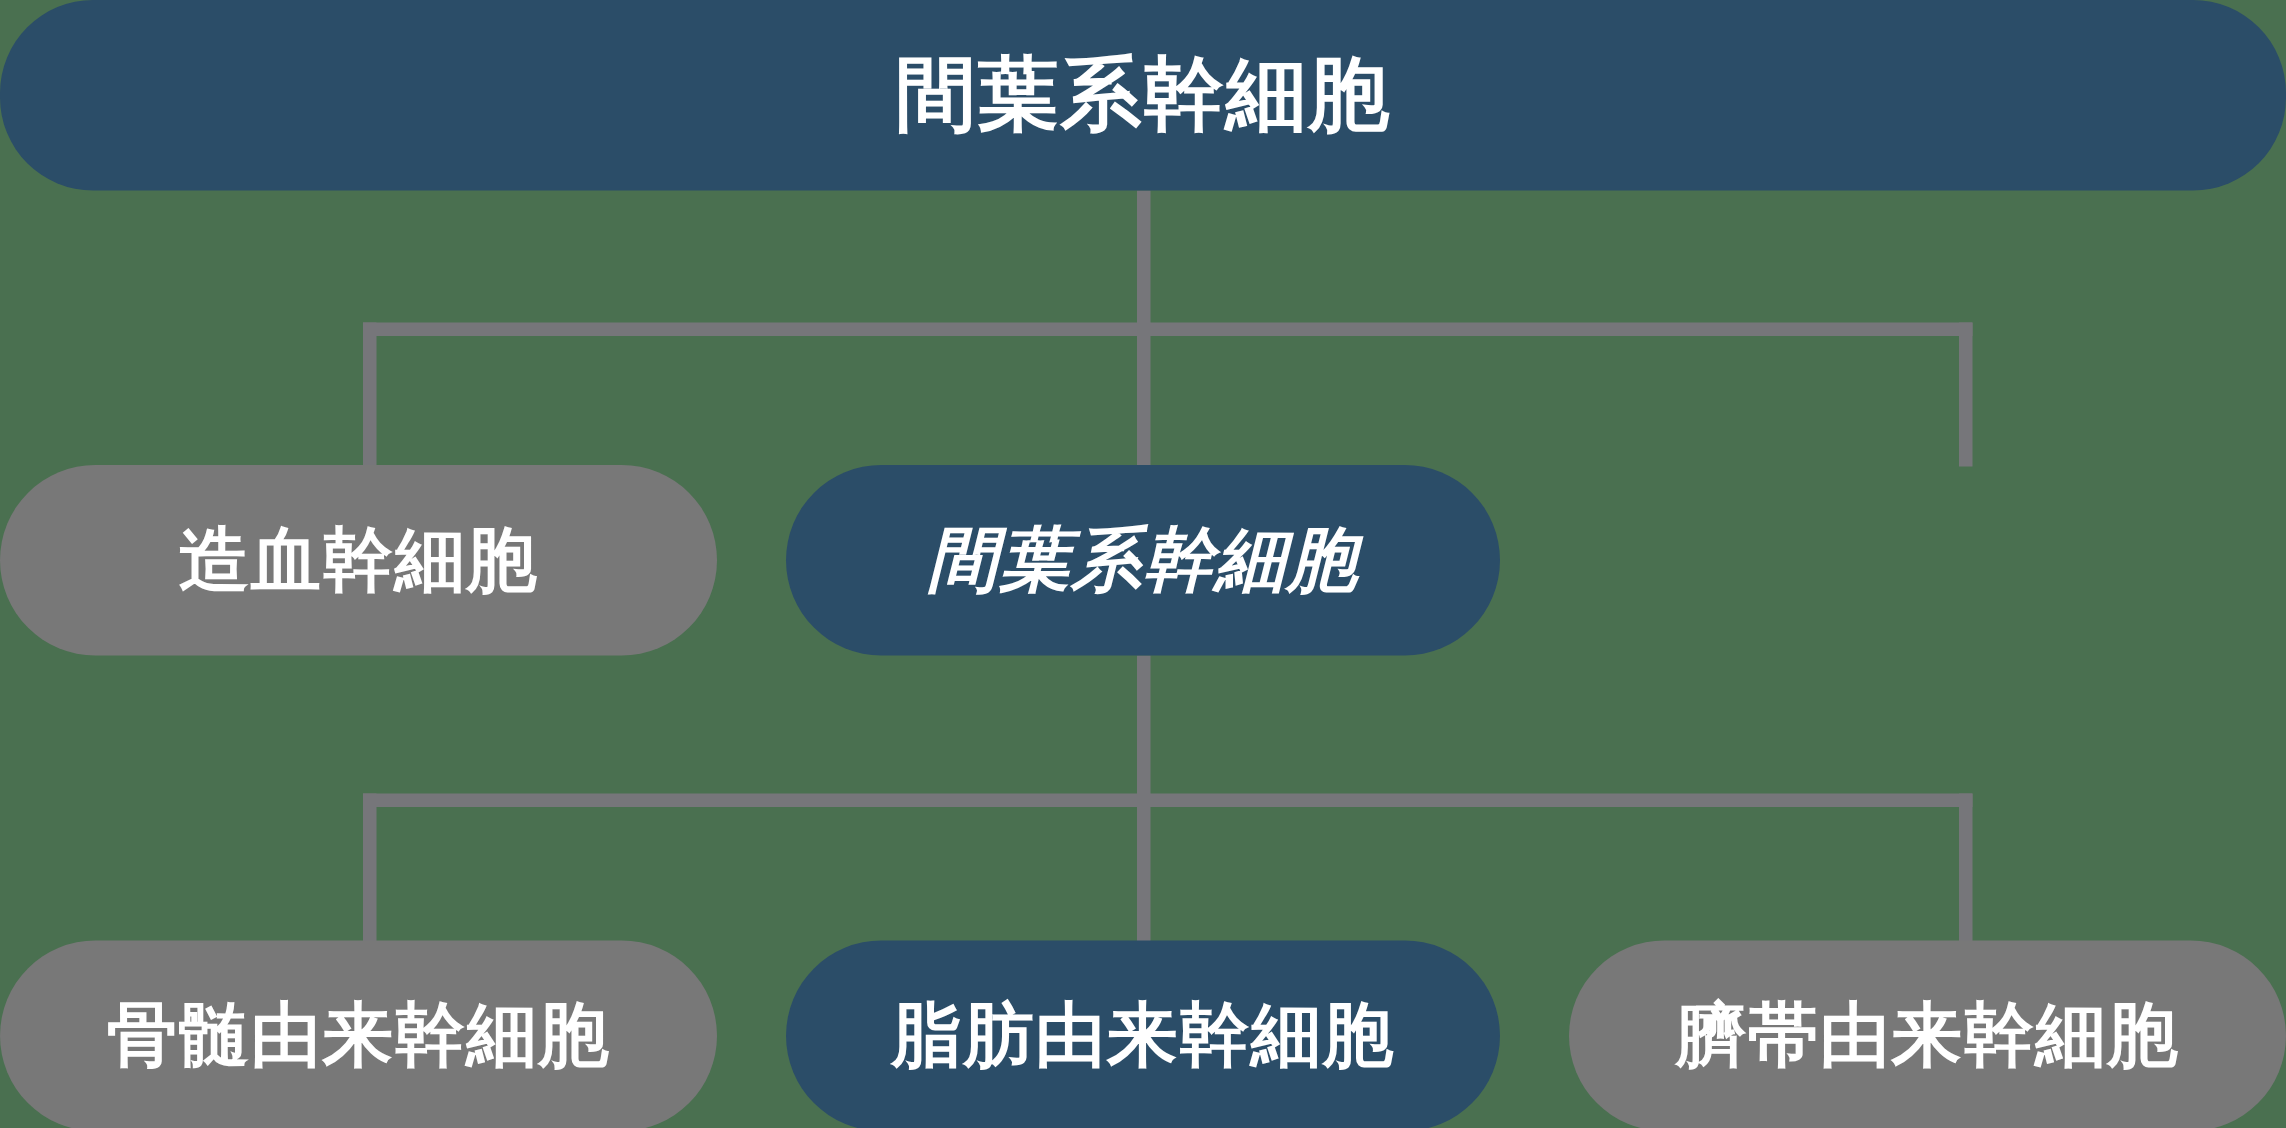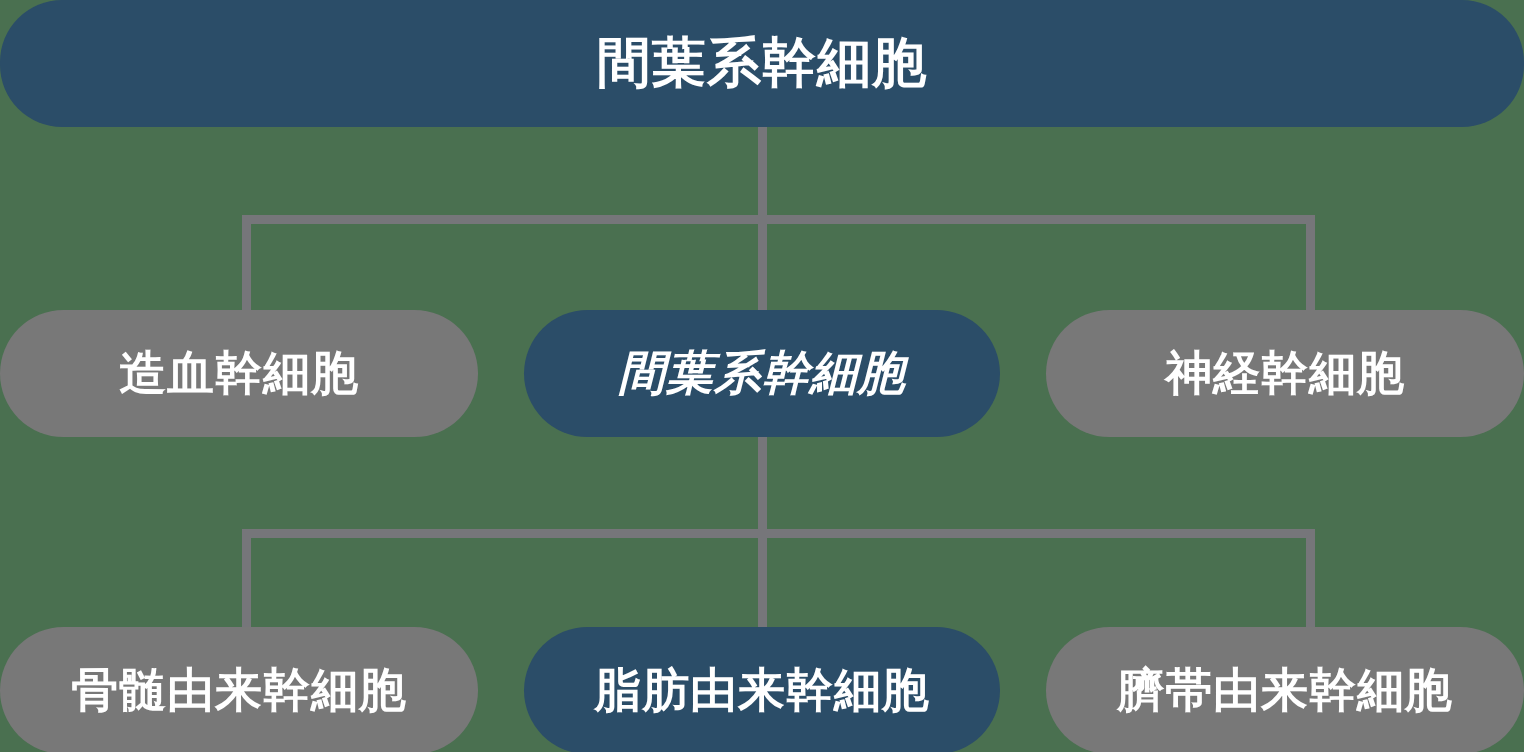--- a/index.html
+++ b/index.html
@@ -104,19 +104,18 @@
   <div class="line line-v trunk-bot"></div>
   <div class="line line-h bus-bot"></div>
   <div class="line line-v drop-bot-left"></div>
   <div class="line line-v drop-bot-mid"></div>
   <div class="line line-v drop-bot-right"></div>
 
   <div class="node primary node-root">間葉系幹細胞</div>
 
   <div class="node secondary tier2 node-hematopoietic">造血幹細胞</div>
   <div class="node primary tier2 node-mesenchymal">間葉系幹細胞</div>
-  <div class="node secondary tier2 node-neural">神経幹細胞</div>
 
   <div class="node secondary tier3 node-bonemarrow">骨髄由来幹細胞</div>
   <div class="node primary tier3 node-adipose">脂肪由来幹細胞</div>
   <div class="node secondary tier3 node-umbilical">臍帯由来幹細胞</div>
 
 </div>
 
 </body></html>

